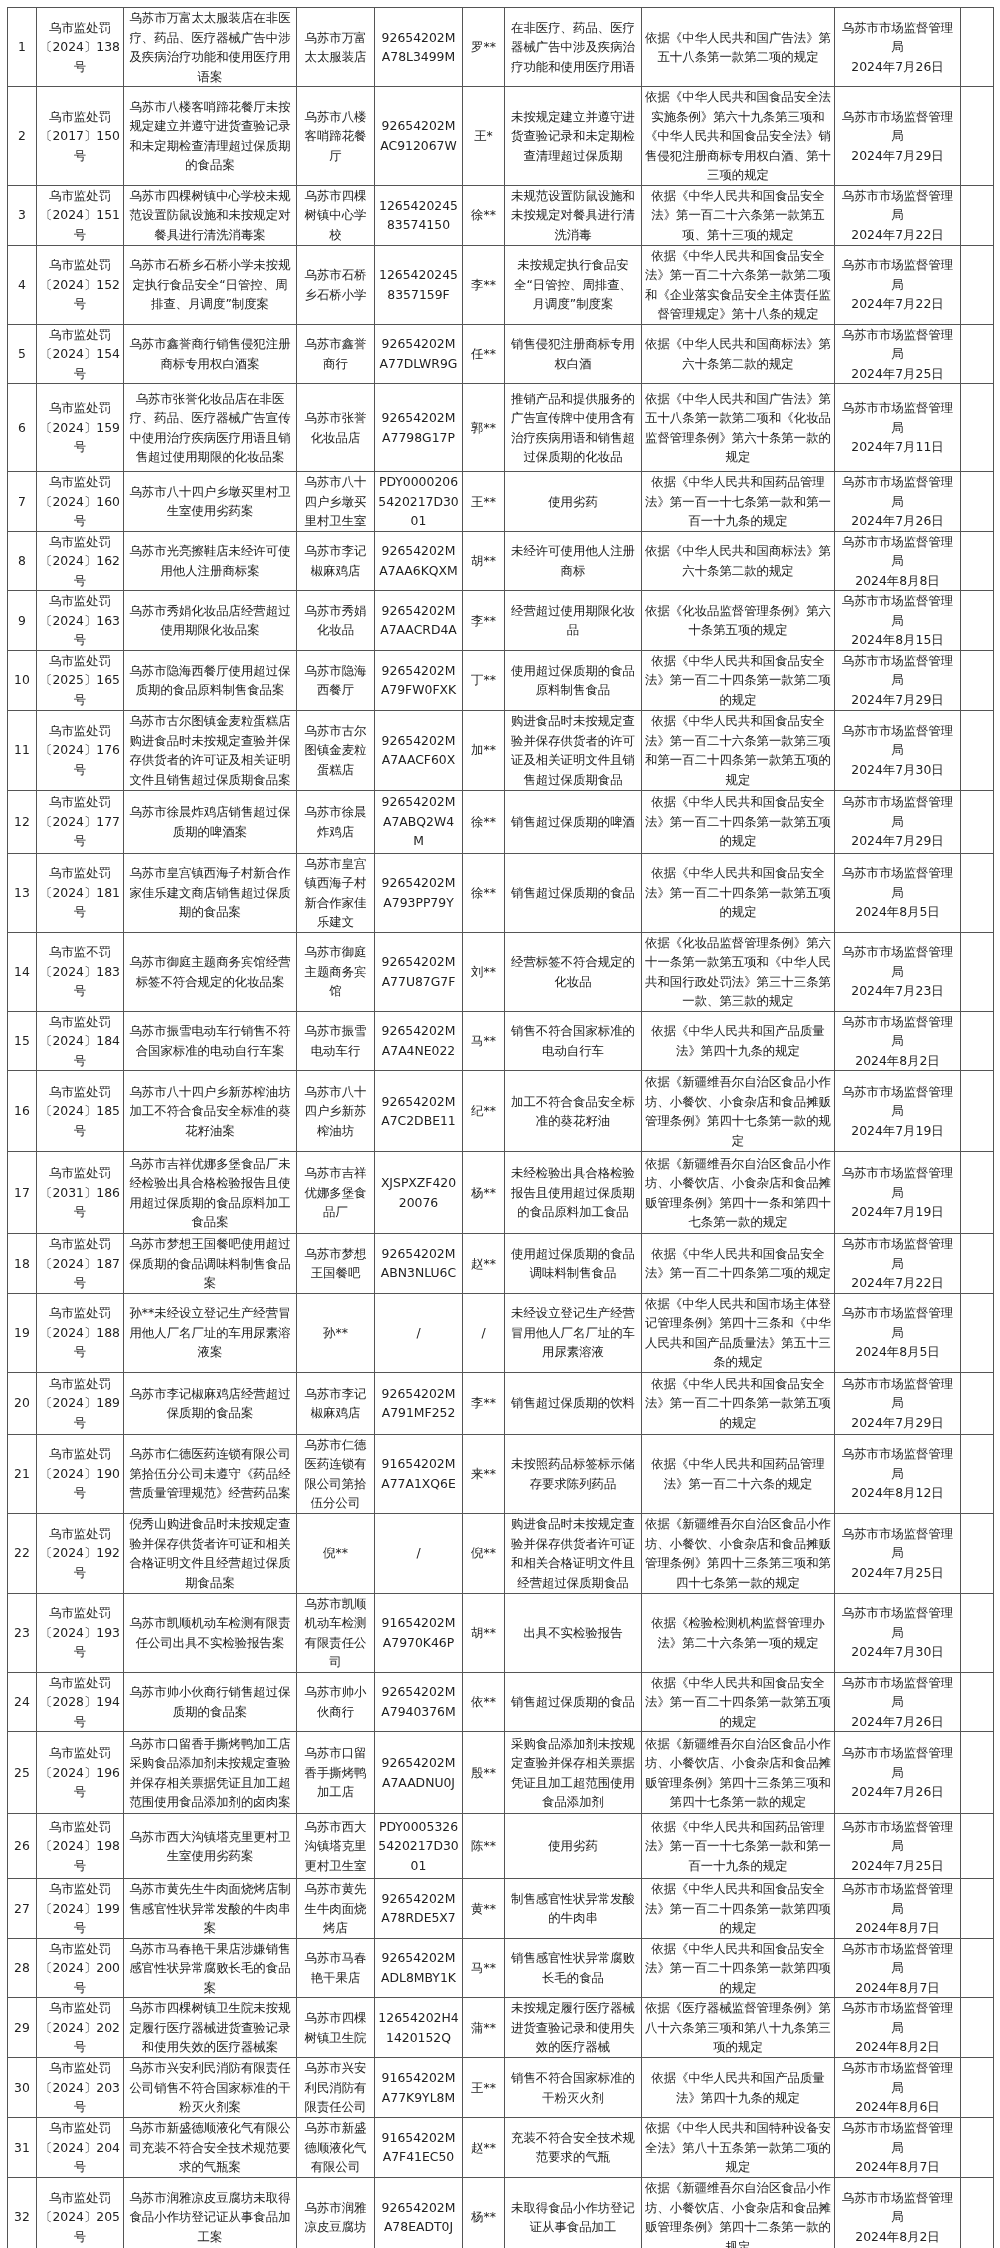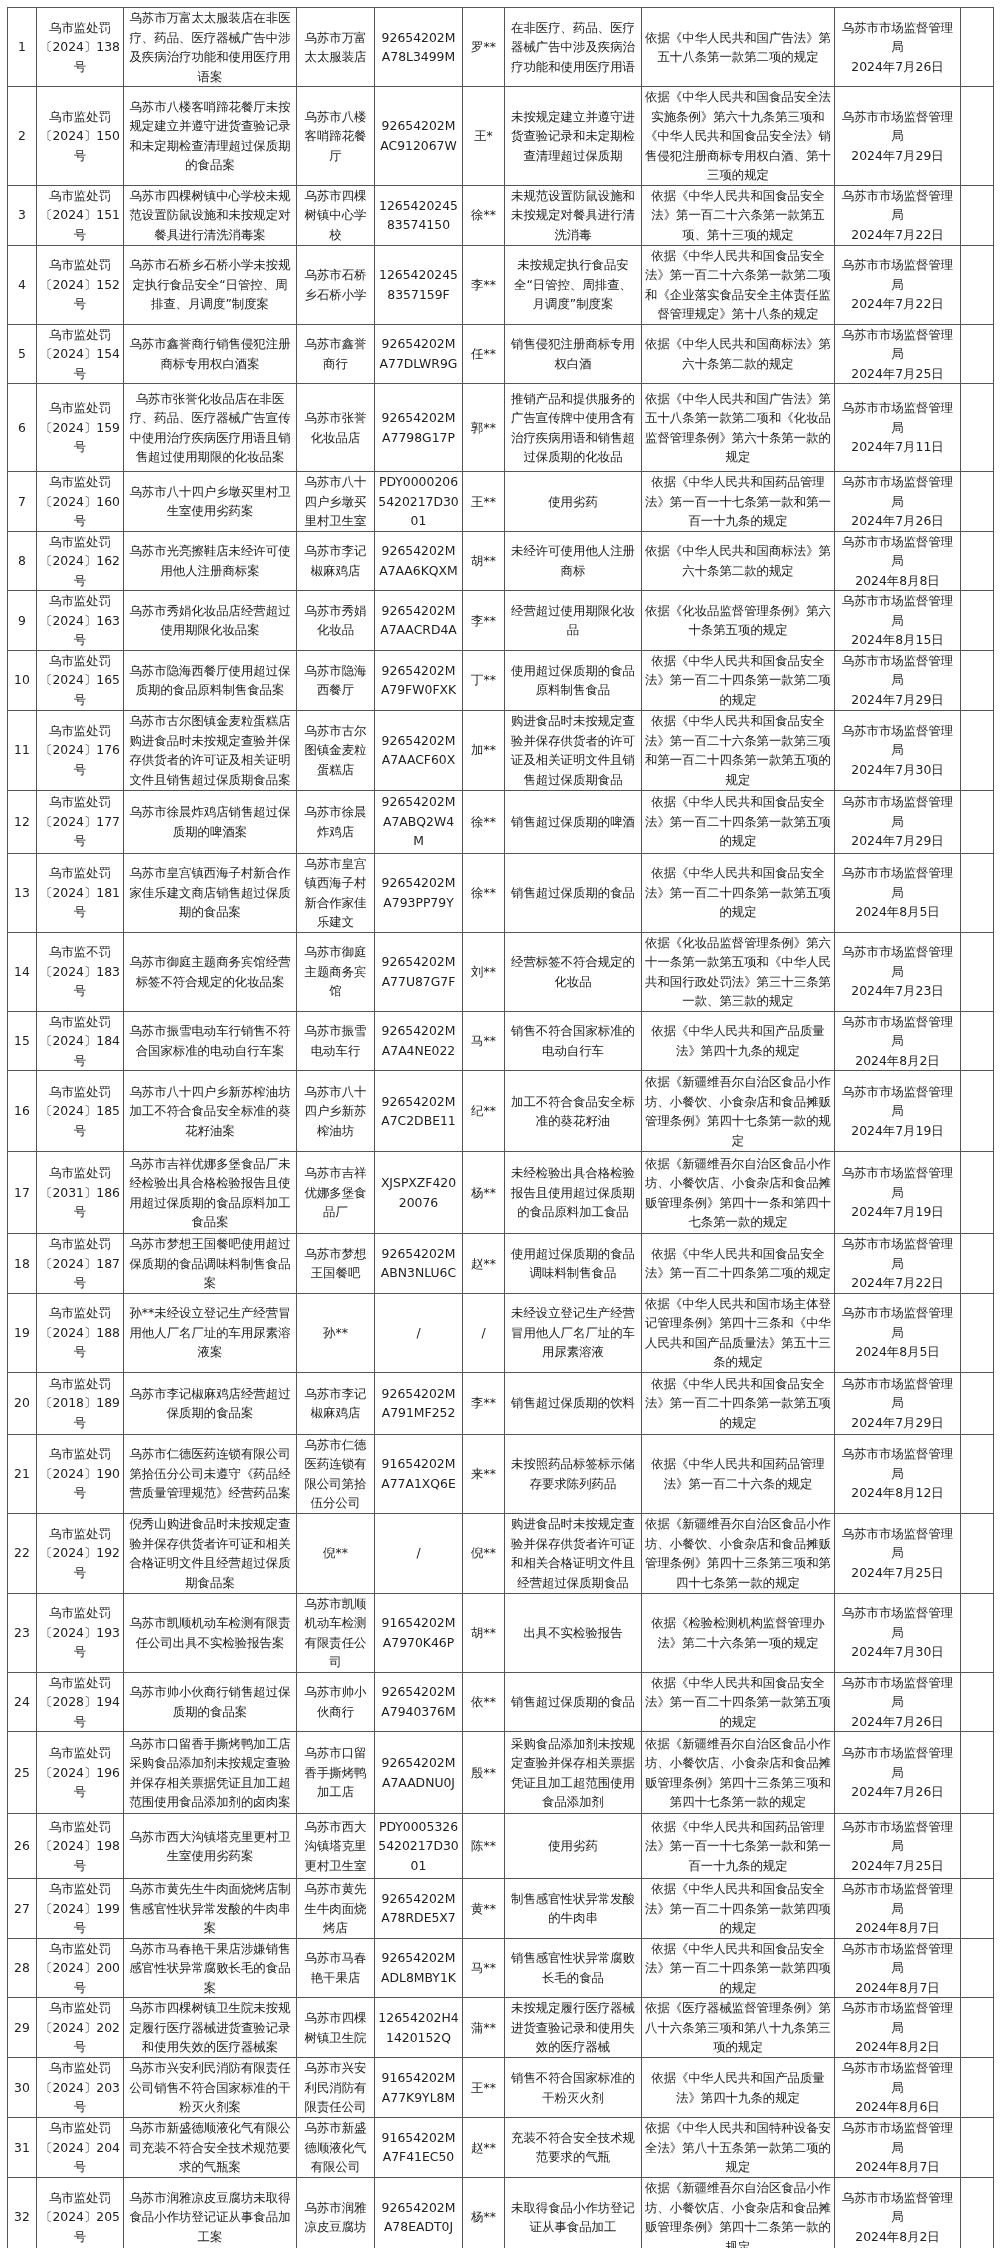--- a/index.html
+++ b/index.html
@@ -48,21 +48,21 @@
         <td class="c-viol">在非医疗、药品、医疗器械广告中涉及疾病治疗功能和使用医疗用语</td>
         <td class="c-basis">依据《中华人民共和国广告法》第五十八条第一款第二项的规定</td>
         <td class="c-org">
           <div>乌苏市市场监督管理局</div>
           <div>2024年7月26日</div>
         </td>
         <td class="c-note"></td>
       </tr>
       <tr style="height: 98px;">
         <td class="c-no">2</td>
-        <td class="c-doc">乌市监处罚〔2024〕150号</td>
+        <td class="c-doc">乌市监处罚〔2017〕150号</td>
         <td class="c-case">乌苏市八楼客哨蹄花餐厅未按规定建立并遵守进货查验记录和未定期检查清理超过保质期的食品案</td>
         <td class="c-party">乌苏市八楼客哨蹄花餐厅</td>
         <td class="c-code">92654202MAC912067W</td>
         <td class="c-rep">王*</td>
         <td class="c-viol">未按规定建立并遵守进货查验记录和未定期检查清理超过保质期</td>
         <td class="c-basis">依据《中华人民共和国食品安全法实施条例》第六十九条第三项和《中华人民共和国食品安全法》销售侵犯注册商标专用权白酒、第十三项的规定</td>
         <td class="c-org">
           <div>乌苏市市场监督管理局</div>
           <div>2024年7月29日</div>
         </td>
@@ -168,21 +168,21 @@
         <td class="c-viol">经营超过使用期限化妆品</td>
         <td class="c-basis">依据《化妆品监督管理条例》第六十条第五项的规定</td>
         <td class="c-org">
           <div>乌苏市市场监督管理局</div>
           <div>2024年8月15日</div>
         </td>
         <td class="c-note"></td>
       </tr>
       <tr style="height: 60px;">
         <td class="c-no">10</td>
-        <td class="c-doc">乌市监处罚〔2024〕165号</td>
+        <td class="c-doc">乌市监处罚〔2025〕165号</td>
         <td class="c-case">乌苏市隐海西餐厅使用超过保质期的食品原料制售食品案</td>
         <td class="c-party">乌苏市隐海西餐厅</td>
         <td class="c-code">92654202MA79FW0FXK</td>
         <td class="c-rep">丁**</td>
         <td class="c-viol">使用超过保质期的食品原料制售食品</td>
         <td class="c-basis">依据《中华人民共和国食品安全法》第一百二十四条第一款第二项的规定</td>
         <td class="c-org">
           <div>乌苏市市场监督管理局</div>
           <div>2024年7月29日</div>
         </td>
@@ -318,21 +318,21 @@
         <td class="c-viol">未经设立登记生产经营冒用他人厂名厂址的车用尿素溶液</td>
         <td class="c-basis">依据《中华人民共和国市场主体登记管理条例》第四十三条和《中华人民共和国产品质量法》第五十三条的规定</td>
         <td class="c-org">
           <div>乌苏市市场监督管理局</div>
           <div>2024年8月5日</div>
         </td>
         <td class="c-note"></td>
       </tr>
       <tr style="height: 62px;">
         <td class="c-no">20</td>
-        <td class="c-doc">乌市监处罚〔2018〕189号</td>
+        <td class="c-doc">乌市监处罚〔2024〕189号</td>
         <td class="c-case">乌苏市李记椒麻鸡店经营超过保质期的食品案</td>
         <td class="c-party">乌苏市李记椒麻鸡店</td>
         <td class="c-code">92654202MA791MF252</td>
         <td class="c-rep">李**</td>
         <td class="c-viol">销售超过保质期的饮料</td>
         <td class="c-basis">依据《中华人民共和国食品安全法》第一百二十四条第一款第五项的规定</td>
         <td class="c-org">
           <div>乌苏市市场监督管理局</div>
           <div>2024年7月29日</div>
         </td>

